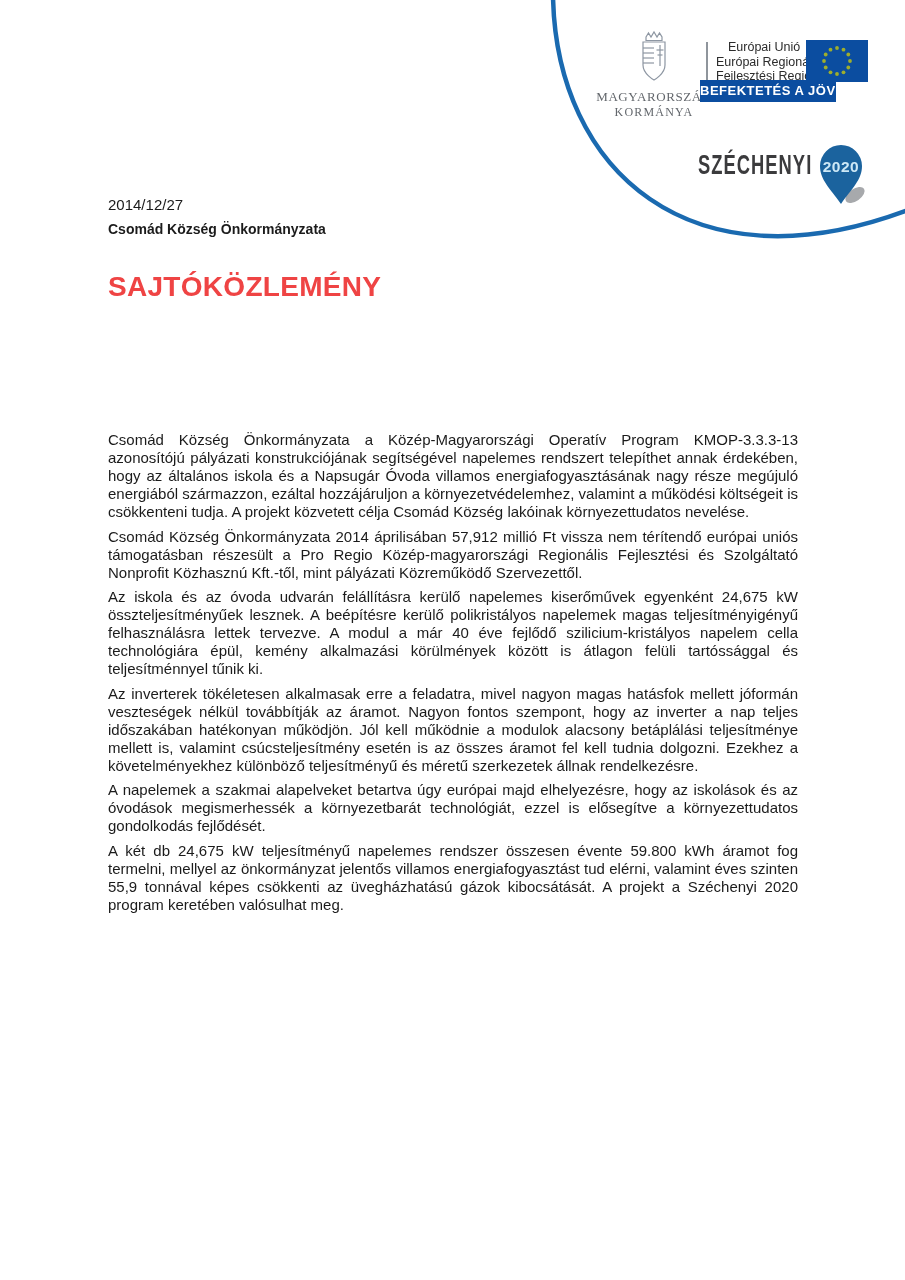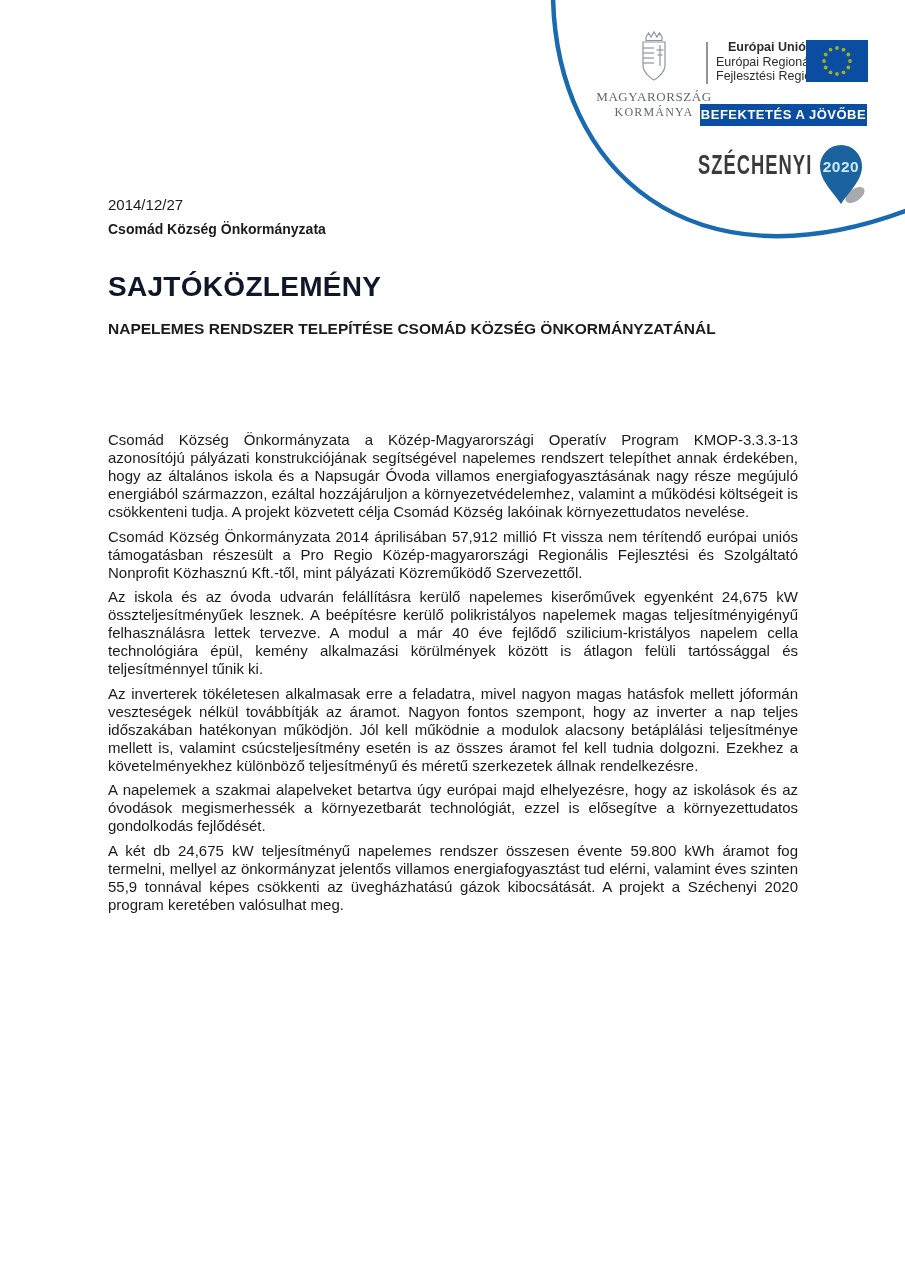--- a/index.html
+++ b/index.html
@@ -13,37 +13,37 @@
   .curve-svg { left:0; top:0; pointer-events:none; }
 
   .gov-block { left:584px; top:28px; width:140px; text-align:center;
     font-family:"Liberation Serif", serif; color:#63676c; }
   .gov-block svg { display:block; margin:0 auto; }
   .gov-line1 { font-size:13px; letter-spacing:0.6px; margin-top:3px; white-space:nowrap; }
   .gov-line2 { font-size:12px; letter-spacing:1.2px; white-space:nowrap; }
 
   .eu-divider { left:706px; top:42px; width:2px; height:42px; background:#8f959c; }
   .eu-text { left:716px; top:40px; font-size:12.5px; line-height:14.5px; color:#2b2b2b; white-space:nowrap; }
-  .eu-text .b { font-weight:bold;padding-left:12px; }
+  .eu-text .b { font-weight:normal;padding-left:12px; }
   .eu-flag { left:806px; top:40px; }
 
-  .banner { left:700px; top:104px; width:167px; height:22px; background:#0b4da0;
+  .banner { left:700px; top:80px; width:136px; height:22px; background:#0b4da0;
     color:#ffffff; font-weight:bold; font-size:13px; line-height:22px;
     text-align:center; letter-spacing:0.5px; white-space:nowrap; }
 
   .szechenyi-text { left:698px; top:150px; font-size:27px; font-weight:bold;
     color:#3b3b3d; letter-spacing:1.5px; white-space:nowrap;
     transform:scaleX(0.68); transform-origin:0 0; }
   .pin { left:812px; top:140px; }
 
   
   .doc { left:108px; width:690px; }
   .date     { top:196px; font-size:15px; }
   .org      { top:221px; font-size:14px; font-weight:bold; }
-  .title    { top:271px; font-size:28px; font-weight:bold; color:#0f172a; letter-spacing:0.3px; }
+  .title    { top:271px; font-size:28px; font-weight:bold; color:#ef4444; letter-spacing:0.3px; }
   .subtitle { top:320px; font-size:15.5px; font-weight:bold; }
   .lead     { top:351px; font-size:15.5px; font-weight:bold; text-align:justify; line-height:20px; }
   .paras    { top:431px; }
   .paras p  { margin:0 0 6.5px 0; font-size:15px; line-height:18px; text-align:justify; }
 </style>
 </head>
 <body>
 
 <div class="page">
 
@@ -98,21 +98,20 @@
   <span class="abs szechenyi-text">SZÉCHENYI</span>
   <svg class="abs pin" width="58" height="70" viewBox="0 0 58 70">
     <ellipse cx="43" cy="55" rx="11" ry="6" transform="rotate(-35 43 55)" fill="#a7a9ac"></ellipse>
     <path d="M29,64 C18,48 8,40 8,26 a21,21 0 1 1 42,0 c0,14 -10,22 -21,38 z" fill="#1b639e"></path>
     <text x="29" y="31.5" text-anchor="middle" font-family="Liberation Sans, sans-serif" font-size="15.5" font-weight="bold" letter-spacing="0.5" fill="#cde8f6">2020</text>
   </svg>
 
   <div class="abs doc date">2014/12/27</div>
   <div class="abs doc org">Csomád Község Önkormányzata</div>
   <h1 class="abs doc title" style="margin:0">SAJTÓKÖZLEMÉNY</h1>
-  <h2 class="abs doc subtitle" style="margin:0">NAPELEMES RENDSZER TELEPÍTÉSE CSOMÁD KÖZSÉG ÖNKORMÁNYZATÁNÁL</h2>
 
   <div class="abs doc paras">
     <p>Csomád Község Önkormányzata a Közép-Magyarországi Operatív Program KMOP-3.3.3-13 azonosítójú pályázati konstrukciójának segítségével napelemes rendszert telepíthet annak érdekében, hogy az általános iskola és a Napsugár Óvoda villamos energiafogyasztásának nagy része megújuló energiából származzon, ezáltal hozzájáruljon a környezetvédelemhez, valamint a működési költségeit is csökkenteni tudja. A projekt közvetett célja Csomád Község lakóinak környezettudatos nevelése.</p>
     <p>Csomád Község Önkormányzata 2014 áprilisában 57,912 millió Ft vissza nem térítendő európai uniós támogatásban részesült a Pro Regio Közép-magyarországi Regionális Fejlesztési és Szolgáltató Nonprofit Közhasznú Kft.-től, mint pályázati Közreműködő Szervezettől.</p>
     <p>Az iskola és az óvoda udvarán felállításra kerülő napelemes kiserőművek egyenként 24,675 kW összteljesítményűek lesznek. A beépítésre kerülő polikristályos napelemek magas teljesítményigényű felhasználásra lettek tervezve. A modul a már 40 éve fejlődő szilicium-kristályos napelem cella technológiára épül, kemény alkalmazási körülmények között is átlagon felüli tartóssággal és teljesítménnyel tűnik ki.</p>
     <p>Az inverterek tökéletesen alkalmasak erre a feladatra, mivel nagyon magas hatásfok mellett jóformán veszteségek nélkül továbbítják az áramot. Nagyon fontos szempont, hogy az inverter a nap teljes időszakában hatékonyan működjön. Jól kell működnie a modulok alacsony betáplálási teljesítménye mellett is, valamint csúcsteljesítmény esetén is az összes áramot fel kell tudnia dolgozni. Ezekhez a követelményekhez különböző teljesítményű és méretű szerkezetek állnak rendelkezésre.</p>
     <p>A napelemek a szakmai alapelveket betartva úgy európai majd elhelyezésre, hogy az iskolások és az óvodások megismerhessék a környezetbarát technológiát, ezzel is elősegítve a környezettudatos gondolkodás fejlődését.</p>
     <p>A két db 24,675 kW teljesítményű napelemes rendszer összesen évente 59.800 kWh áramot fog termelni, mellyel az önkormányzat jelentős villamos energiafogyasztást tud elérni, valamint éves szinten 55,9 tonnával képes csökkenti az üvegházhatású gázok kibocsátását. A projekt a Széchenyi 2020 program keretében valósulhat meg.</p>
   </div>
 

